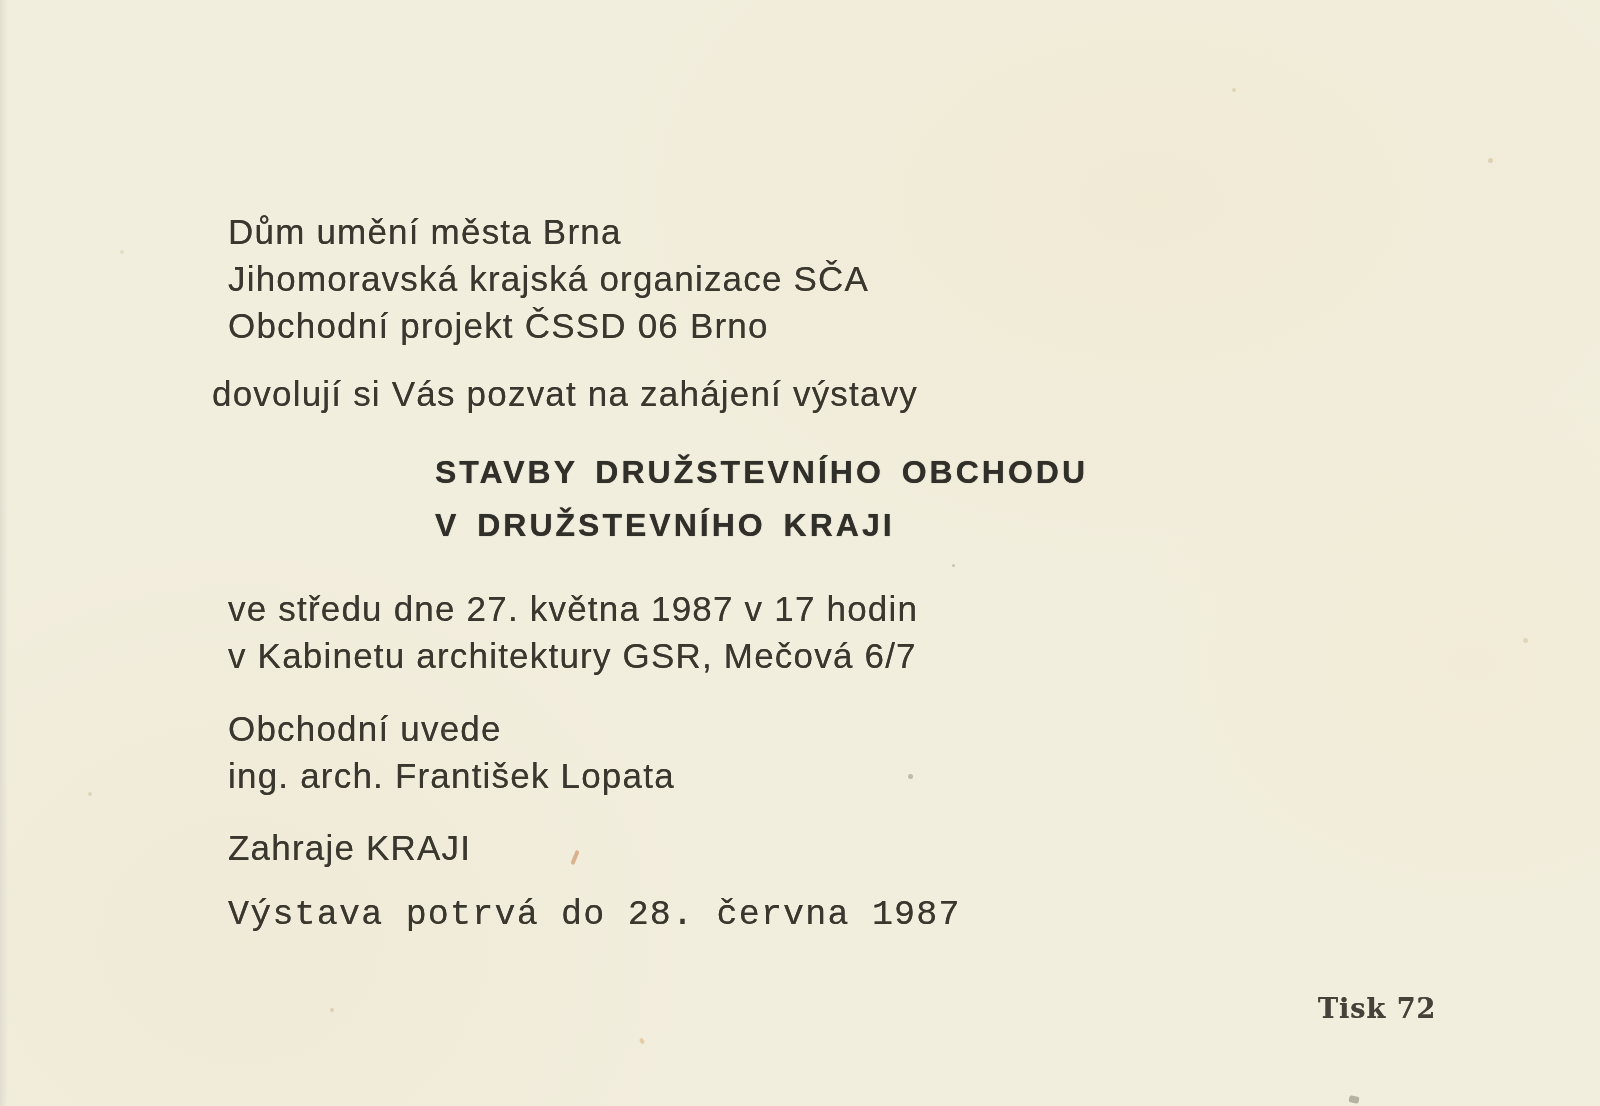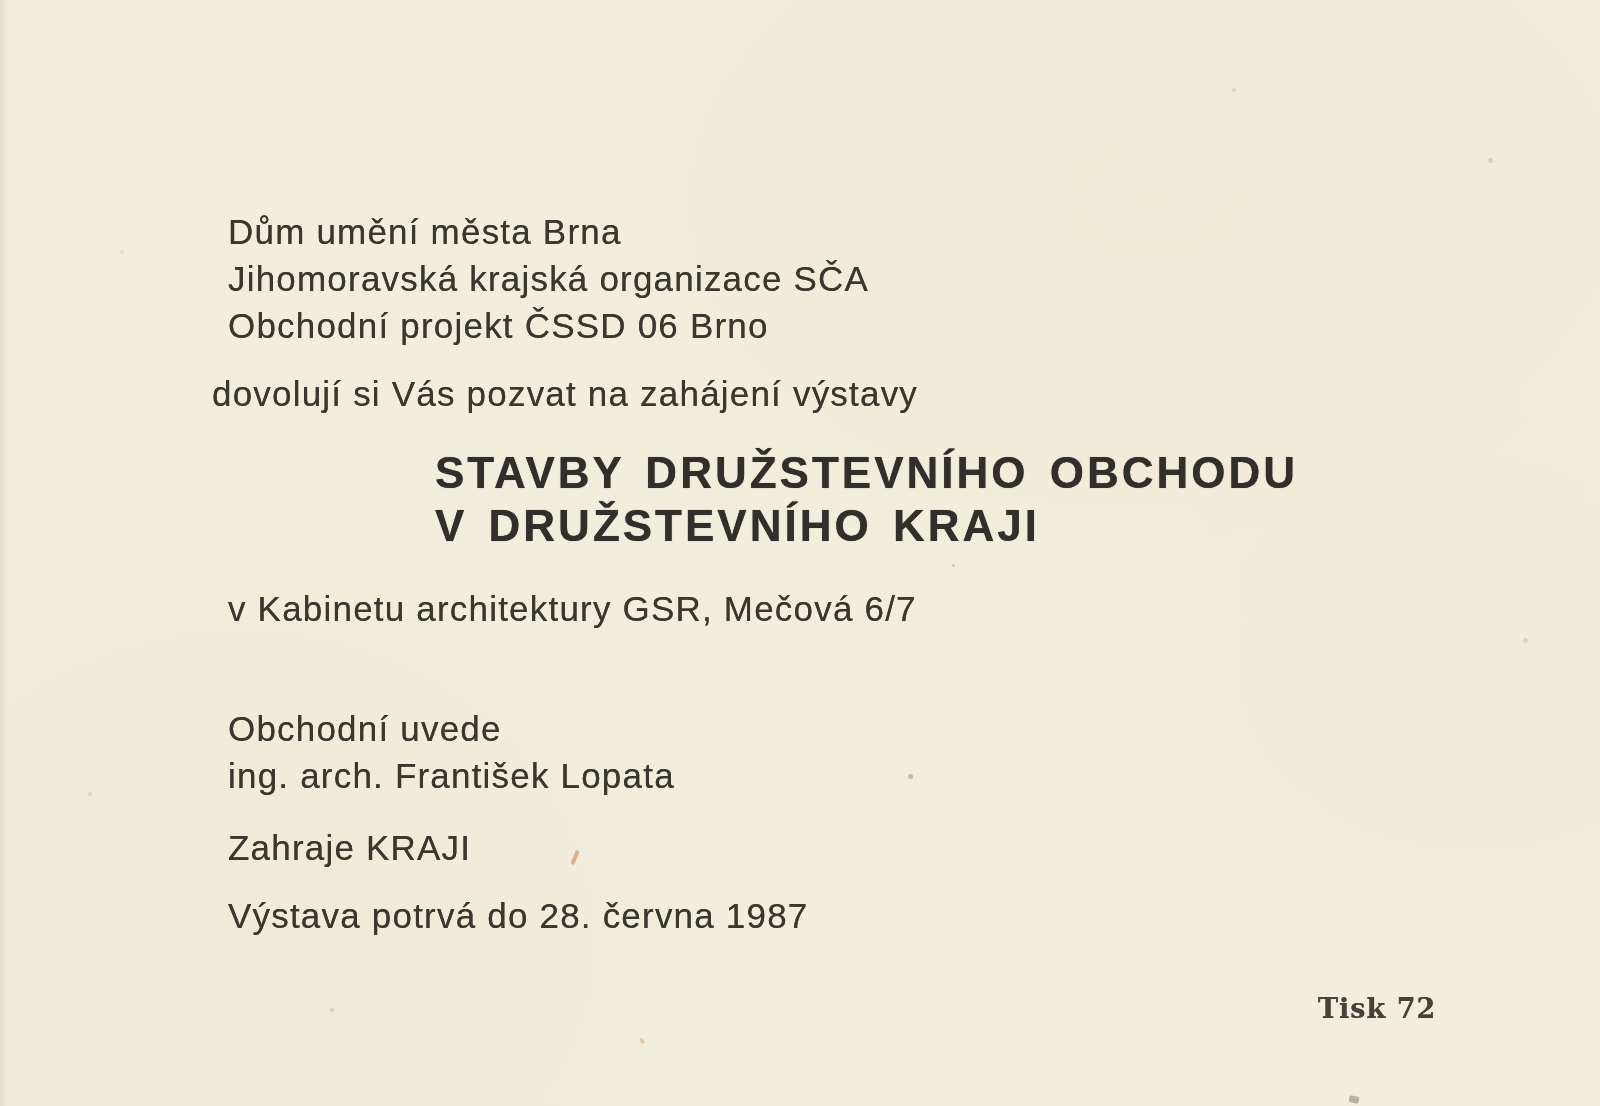--- a/index.html
+++ b/index.html
@@ -31,32 +31,32 @@
     font-size:35px;
     line-height:47px;
     letter-spacing:1.2px;
     color:var(--ink);
     text-shadow:0 0 0.6px rgba(58,55,47,0.85);
   }
   .organizers{left:228px;top:192px;margin-top:16px;}
   .intro{left:212px;top:370px;}
   .title{
     left:435px;top:446px;
-    font-size:44px;
+    font-size:32px;
     line-height:53px;
     font-weight:bold;
     letter-spacing:3px;
     word-spacing:6px;
     color:var(--title-ink);
     text-shadow:0 0 0.7px rgba(49,47,41,0.9);
   }
   .dates{left:228px;top:585px;}
   .opening{left:228px;top:705px;}
   .music{left:228px;top:824px;}
-  .duration{left:228px;top:892px;}
+  .duration{left:228px;top:892px;font-family:Liberation Mono, monospace;}
   .print-mark{
     position:absolute;
     left:1318px;top:994px;
     font-family:"DejaVu Serif", serif;
     font-weight:bold;
     font-size:27px;
     line-height:30px;
     letter-spacing:1px;
     color:#45423a;
     text-shadow:0 0 0.5px rgba(69,66,58,0.8);
@@ -91,20 +91,21 @@
   </div>
 
   <div class="block body-text intro">dovolují si Vás pozvat na zahájení výstavy</div>
 
   <div class="block title">
     <div>STAVBY DRUŽSTEVNÍHO OBCHODU</div>
     <div>V DRUŽSTEVNÍHO KRAJI</div>
   </div>
 
   <div class="block body-text dates">
+    <div>ve středu dne 27. května 1987 v 17 hodin</div>
     <div>v Kabinetu architektury GSR, Mečová 6/7</div>
   </div>
 
   <div class="block body-text opening">
     <div>Obchodní uvede</div>
     <div>ing. arch. František Lopata</div>
   </div>
 
   <div class="block body-text music">Zahraje KRAJI</div>
 

